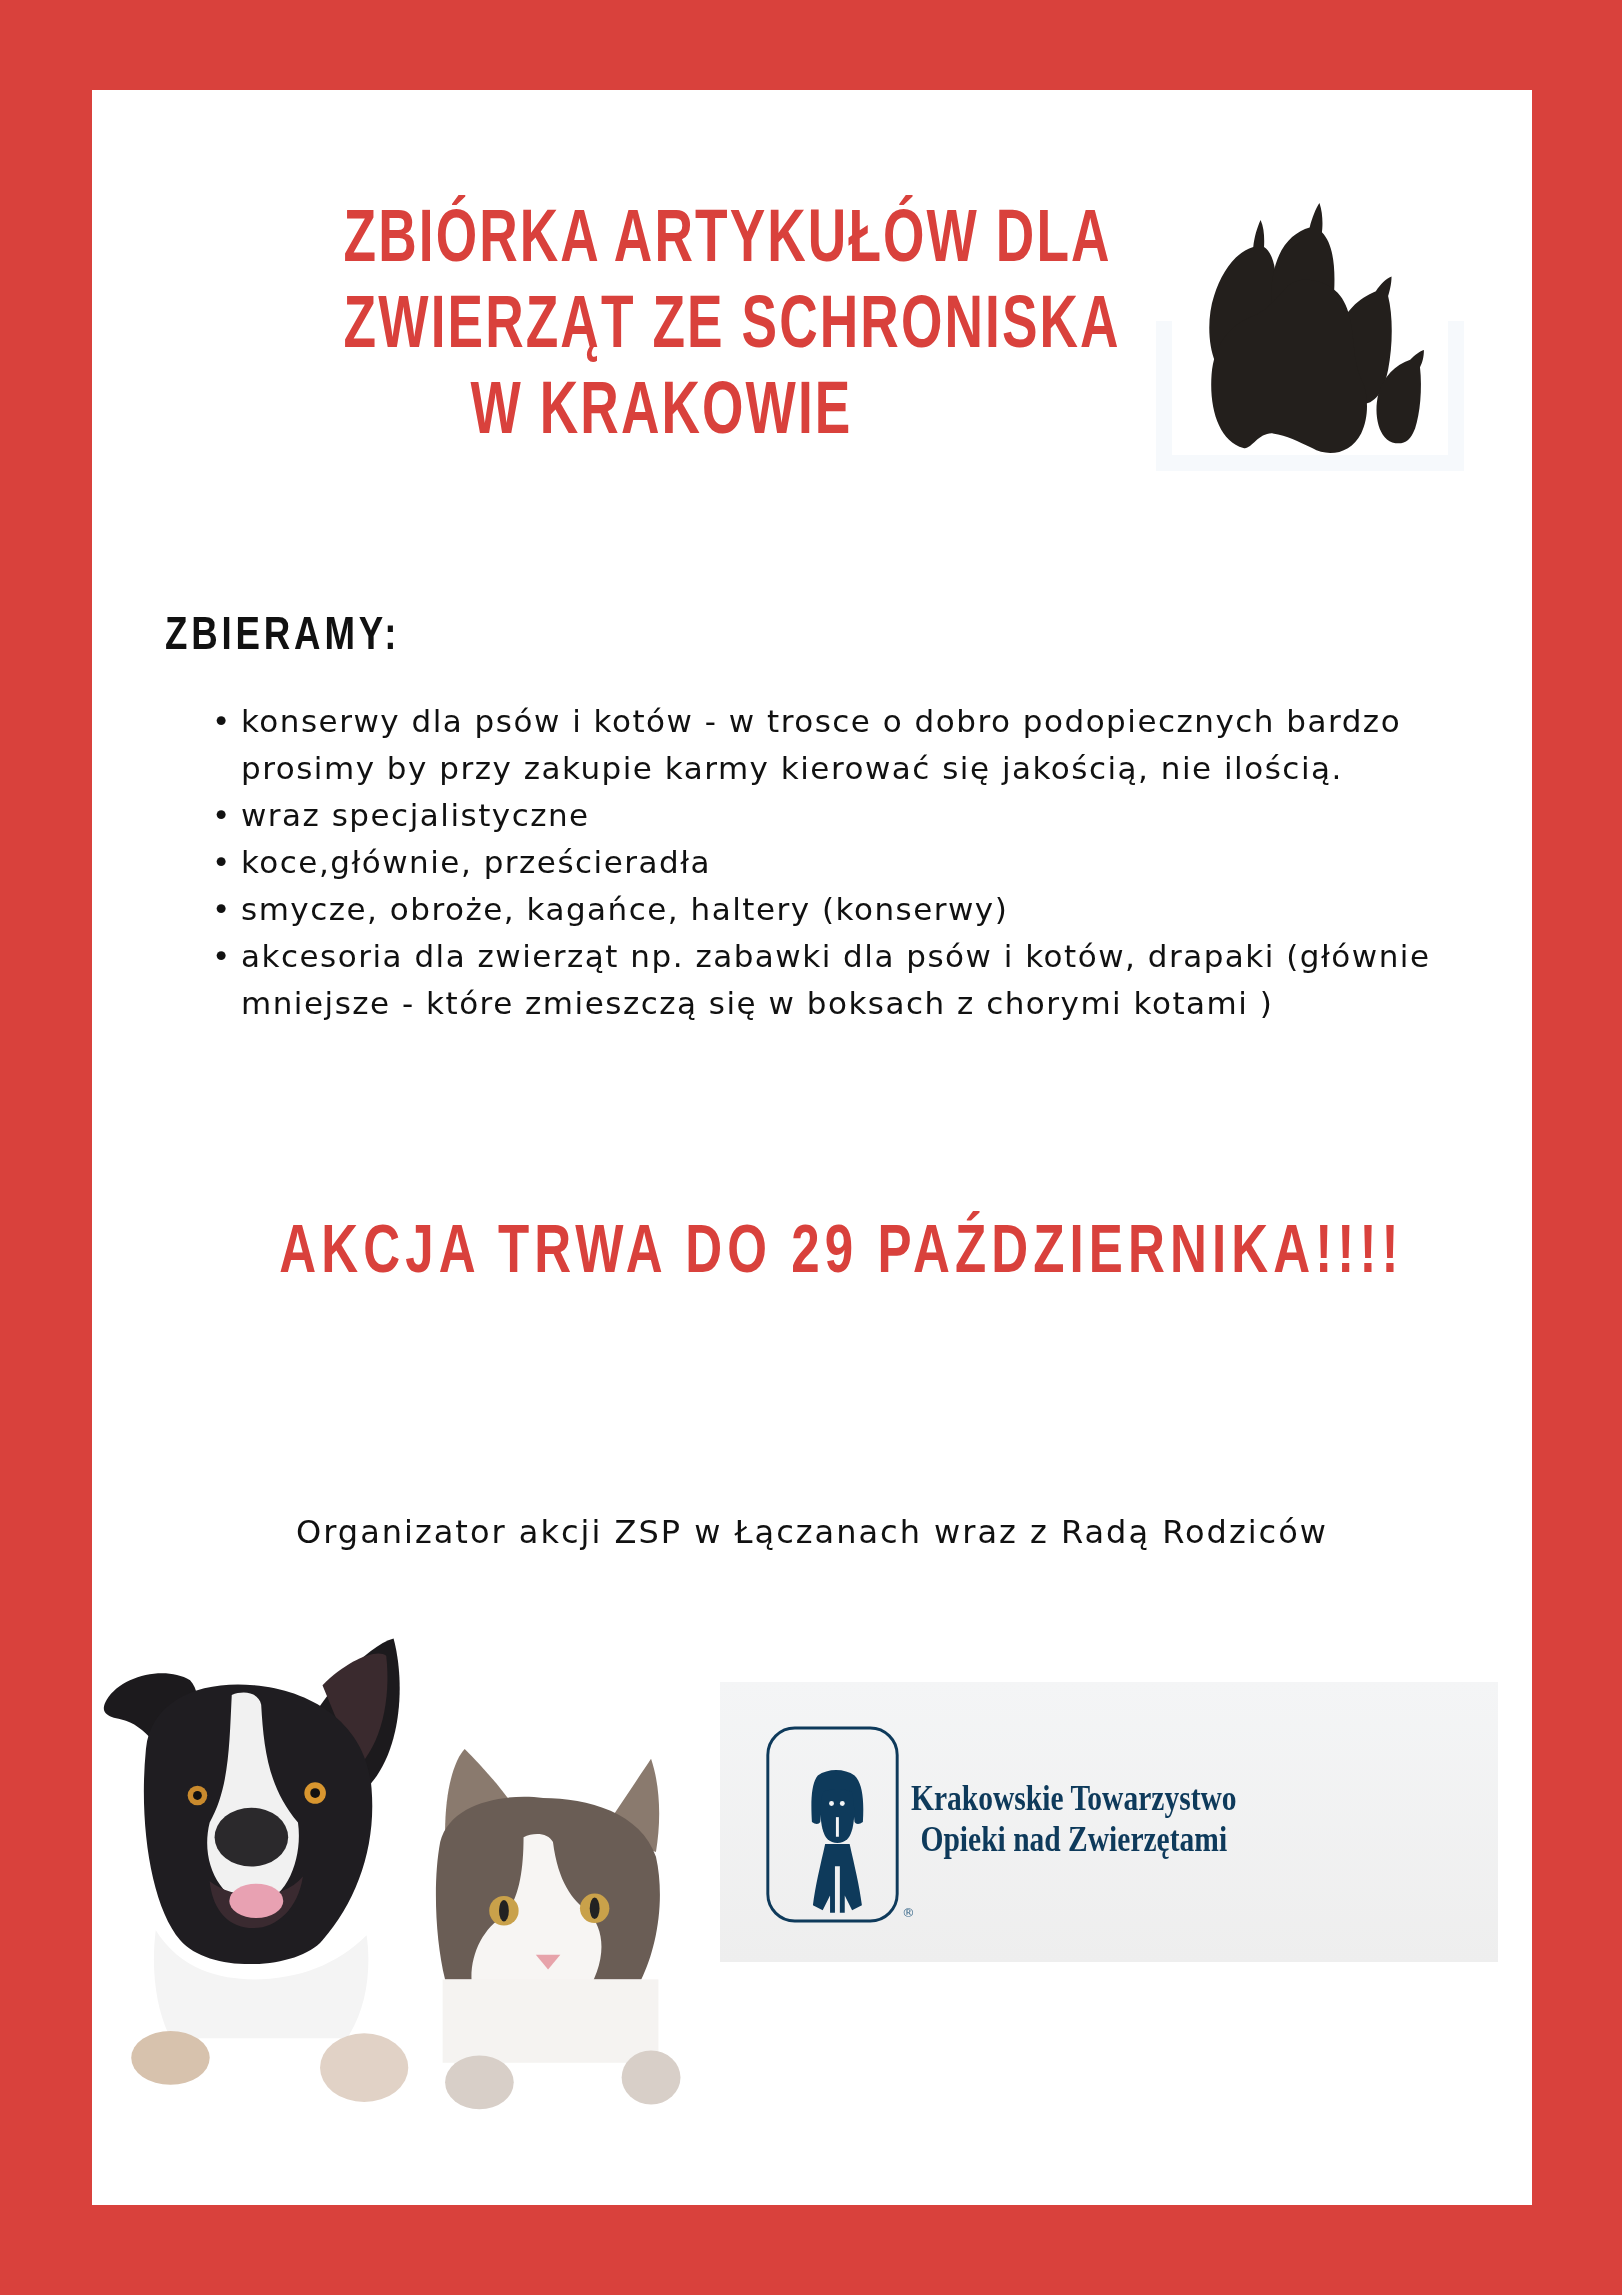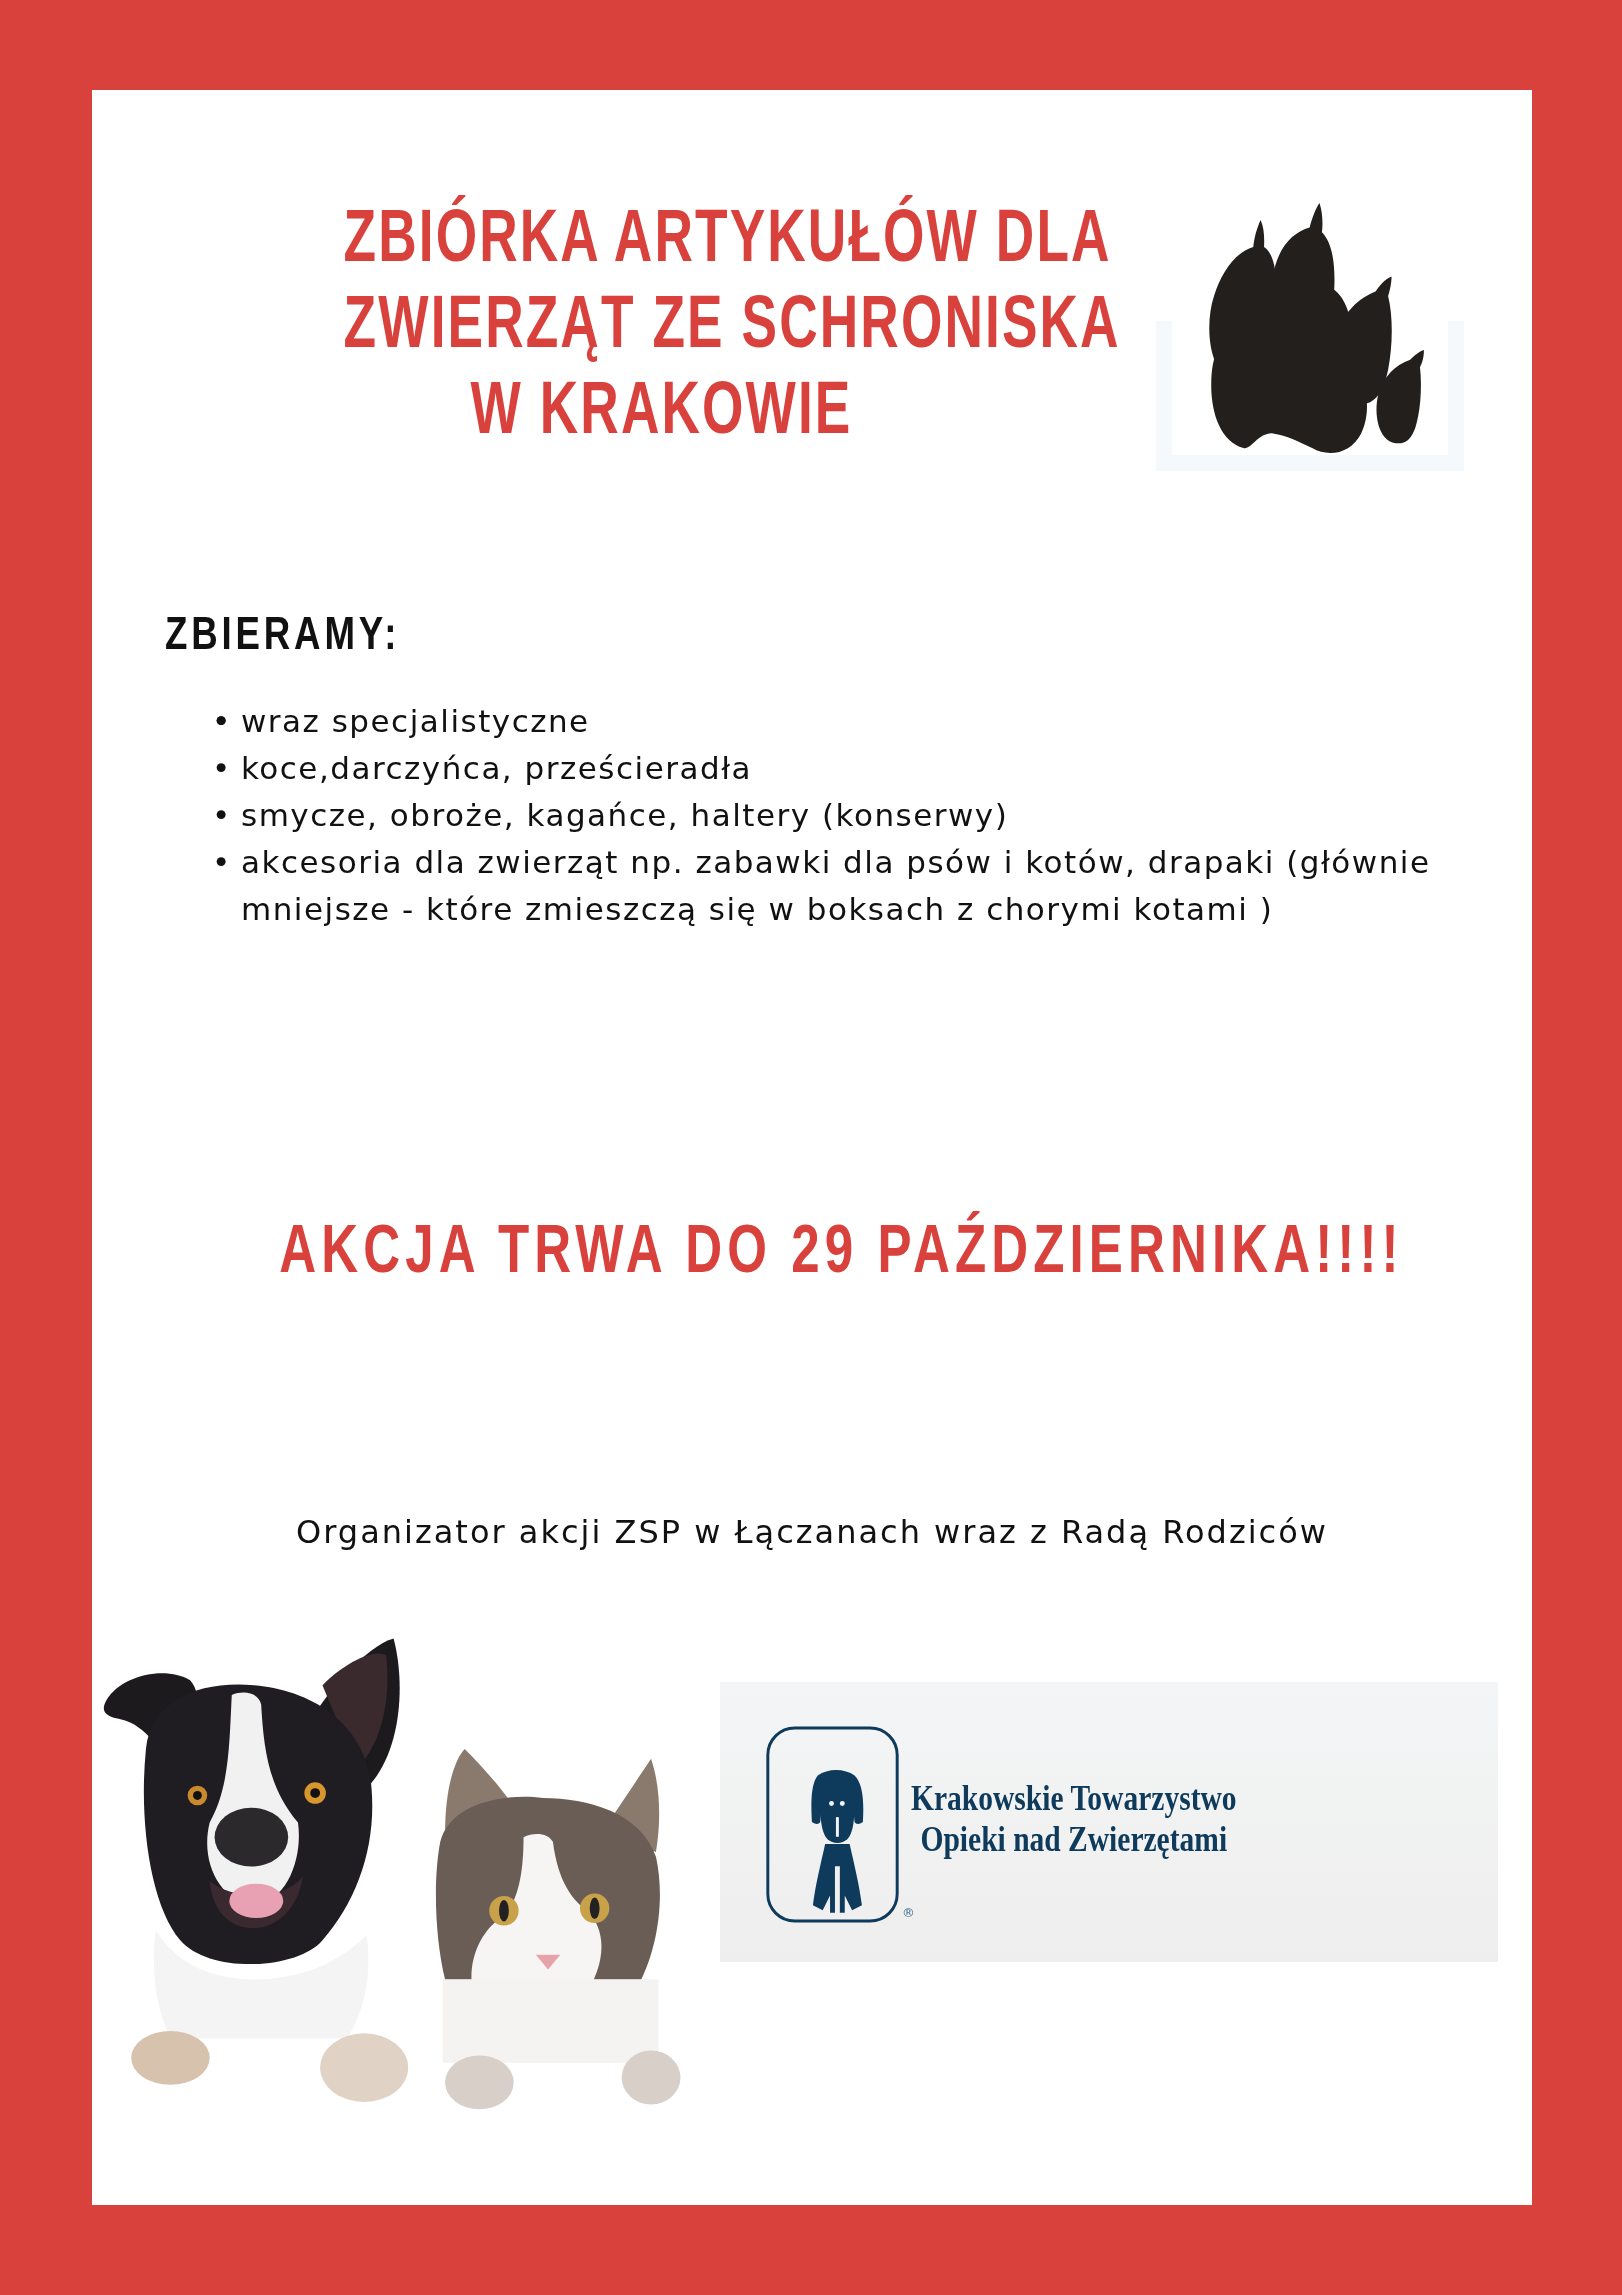--- a/index.html
+++ b/index.html
@@ -101,28 +101,29 @@
       <path d="M400 500 C365 495 355 440 365 400 C375 365 400 340 430 330 C440 320 450 312 458 310 C458 325 455 335 450 345 C455 390 450 440 440 470 C430 495 420 502 400 500 Z"></path>
       <path d="M90 510 C40 495 20 430 25 360 C30 300 60 260 110 240 C140 230 160 200 180 180 C200 160 240 165 265 180 C300 200 310 240 315 300 C318 340 325 360 335 380 C345 410 345 450 330 480 C310 520 265 530 230 510 C200 495 180 485 150 480 C120 478 105 515 90 510 Z"></path>
     </g>
   </svg>
 
   <div class="collect-heading">ZBIERAMY:</div>
 
   <ul class="items">
     <li>
       <span class="bullet">•</span>
+      <span>konserwy dla psów i kotów - w trosce o dobro podopiecznych bardzo prosimy by przy zakupie karmy kierować się jakością, nie ilością.</span>
     </li>
     <li>
       <span class="bullet">•</span>
       <span>wraz specjalistyczne</span>
     </li>
     <li>
       <span class="bullet">•</span>
-      <span>koce,darczyńca, prześcieradła</span>
+      <span>koce,głównie, prześcieradła</span>
     </li>
     <li>
       <span class="bullet">•</span>
       <span>smycze, obroże, kagańce, haltery (konserwy)</span>
     </li>
     <li>
       <span class="bullet">•</span>
       <span> akcesoria dla zwierząt np. zabawki dla psów i kotów, drapaki (głównie mniejsze - które zmieszczą się w boksach z chorymi kotami )</span>
     </li>
   </ul>

